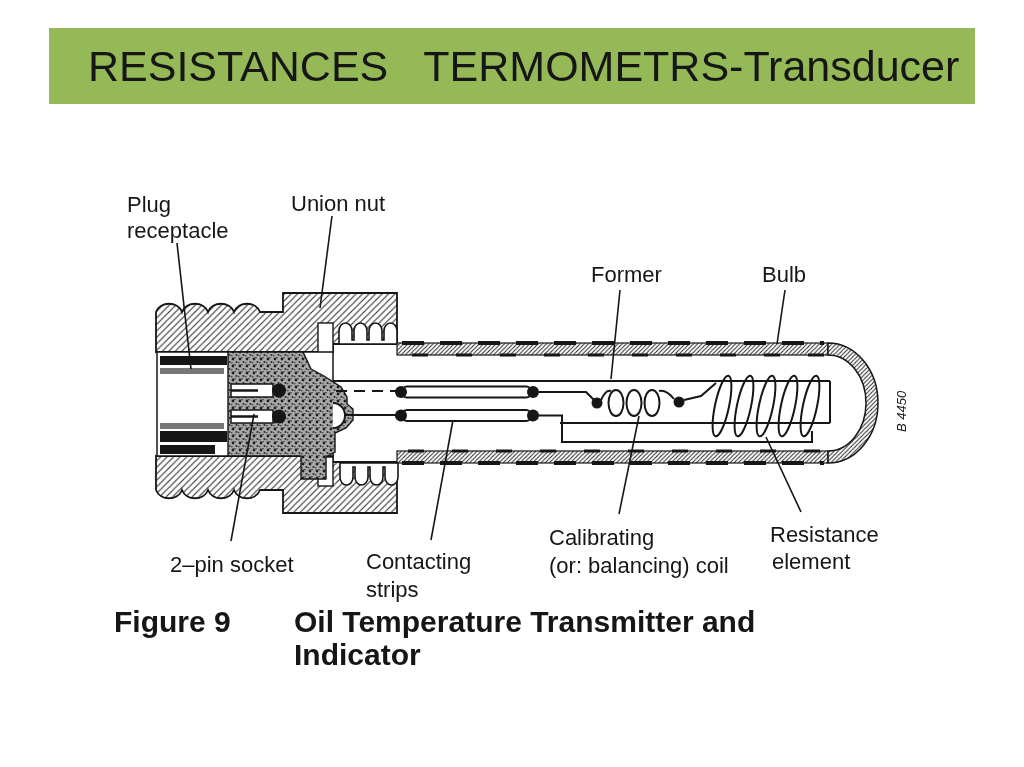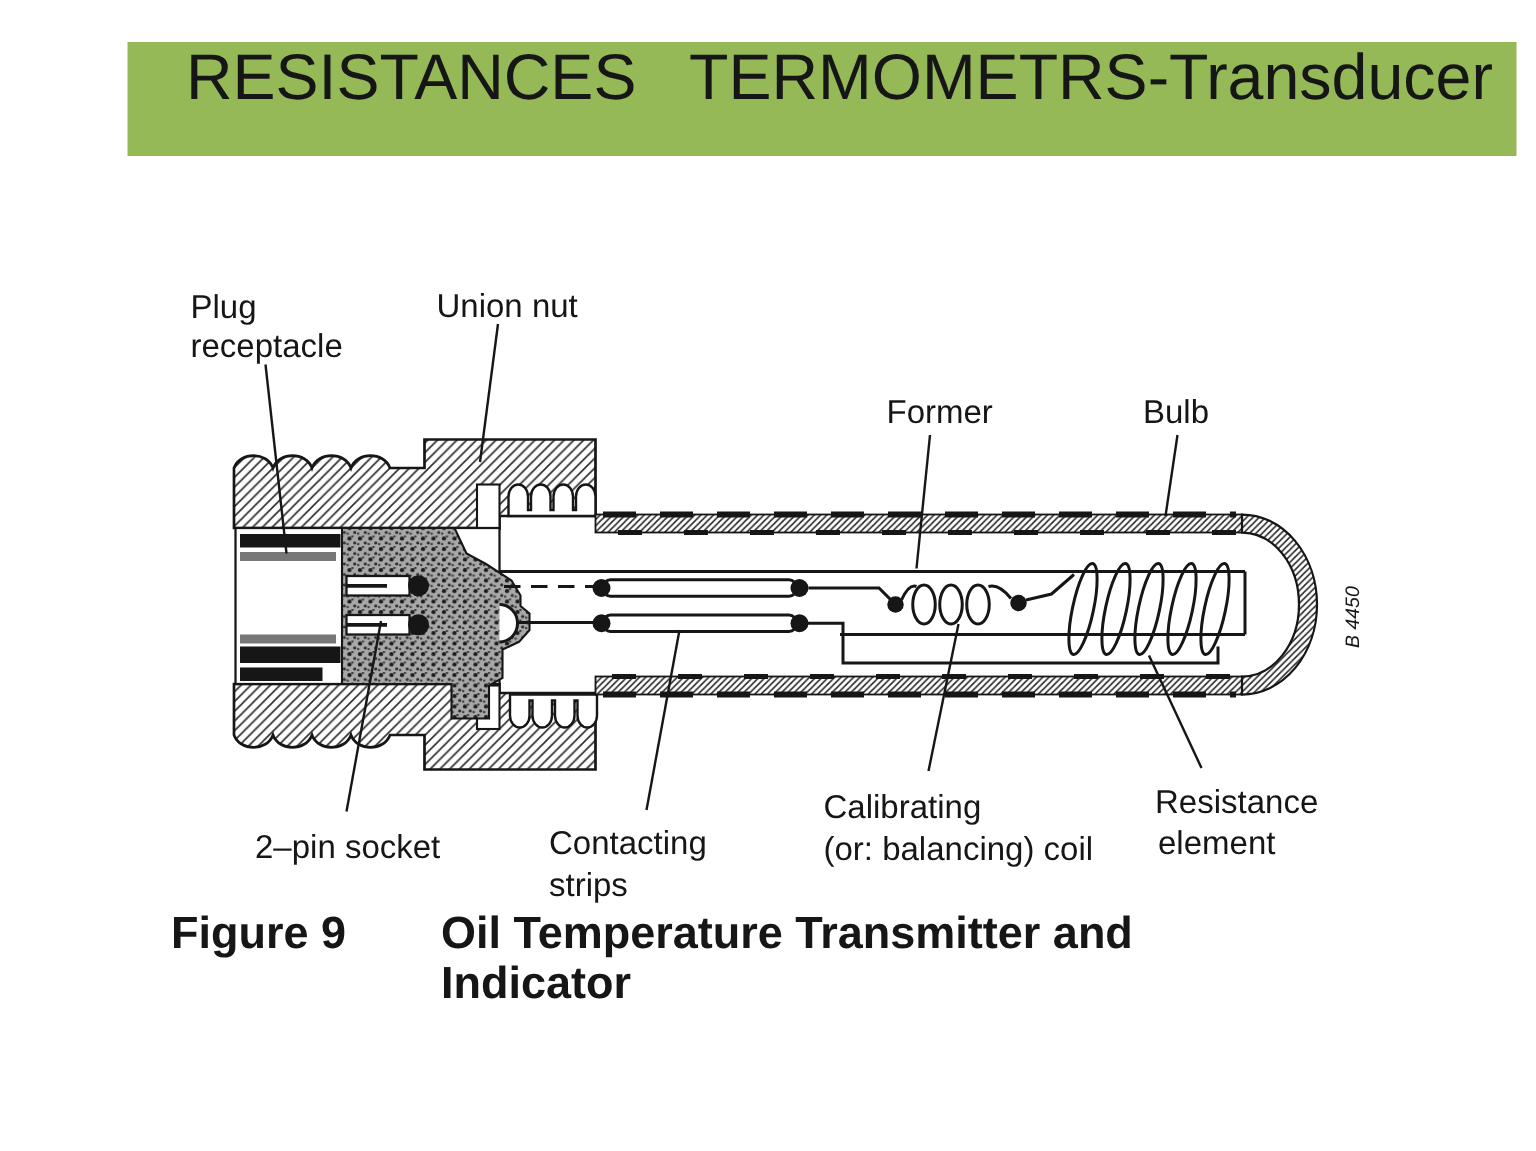--- a/index.html
+++ b/index.html
@@ -1,19 +1,19 @@
 <!DOCTYPE html>
 <html><head>
 <meta charset="utf-8">
 <style>
   html,body{margin:0;padding:0;background:#fff;}
   .slide{position:relative;width:1024px;height:767px;background:#ffffff;overflow:hidden;
          font-family:"Liberation Sans", sans-serif;}
   .title-bar{position:absolute;left:49px;top:28px;width:926px;height:76px;
-             display:flex;align-items:flex-start;background:#95b957;margin-left:36px;}
+             display:flex;align-items:center;background:#95b957;}
   .title-bar span{padding-left:39px;font-size:43px;font-weight:500;color:#161616;
                   white-space:pre;letter-spacing:0px;}
   svg text{font-family:"Liberation Sans", sans-serif;fill:#161616;}
   .lbl{font-size:22px;}
   .cap{font-size:30px;font-weight:bold;}
   .pn{font-size:13px;font-style:italic;}
 </style>
 </head>
 <body>
 

